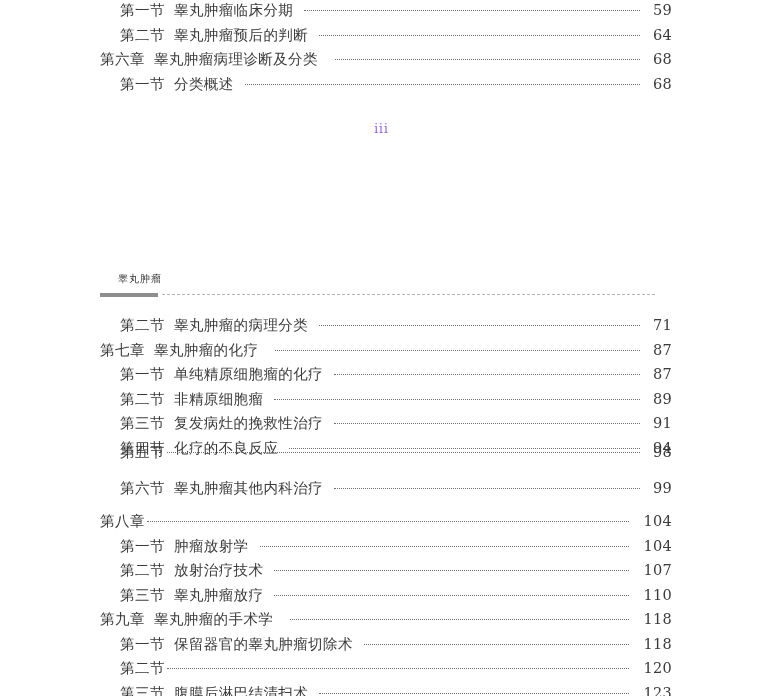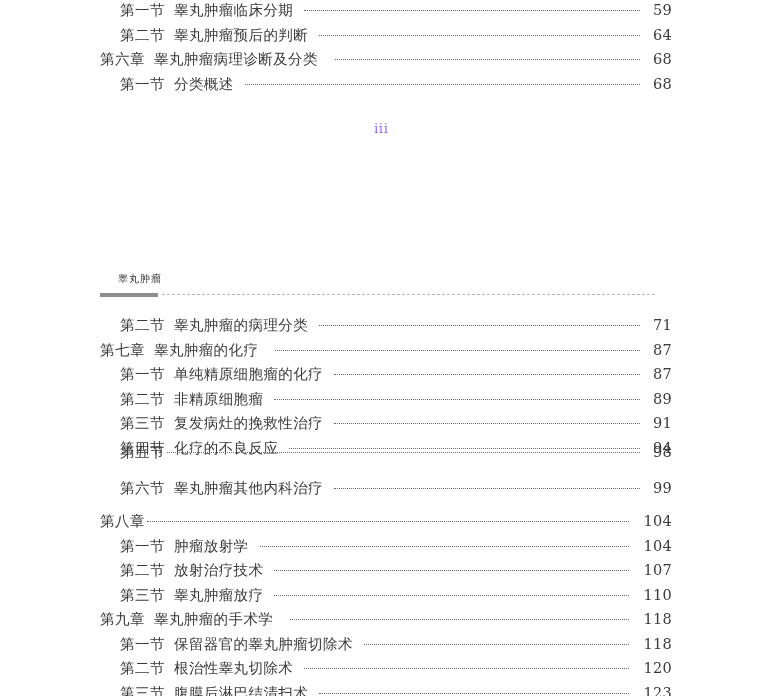--- a/index.html
+++ b/index.html
@@ -222,21 +222,20 @@
         <span class="pageno">118</span>
       </div>
       <div class="toc-line section wide indent" style="top: 631.5px;">
         <span class="label">第一节</span>
         <span class="title">保留器官的睾丸肿瘤切除术</span>
         <span class="leader"></span>
         <span class="pageno">118</span>
       </div>
       <div class="toc-line section wide indent" style="top: 656px;">
         <span class="label">第二节</span>
-        <span class="title">根治性睾丸切除术</span>
         <span class="leader"></span>
         <span class="pageno">120</span>
       </div>
       <div class="toc-line section wide indent" style="top: 680.5px;">
         <span class="label">第三节</span>
         <span class="title">腹膜后淋巴结清扫术</span>
         <span class="leader"></span>
         <span class="pageno">123</span>
       </div>
     </div>

